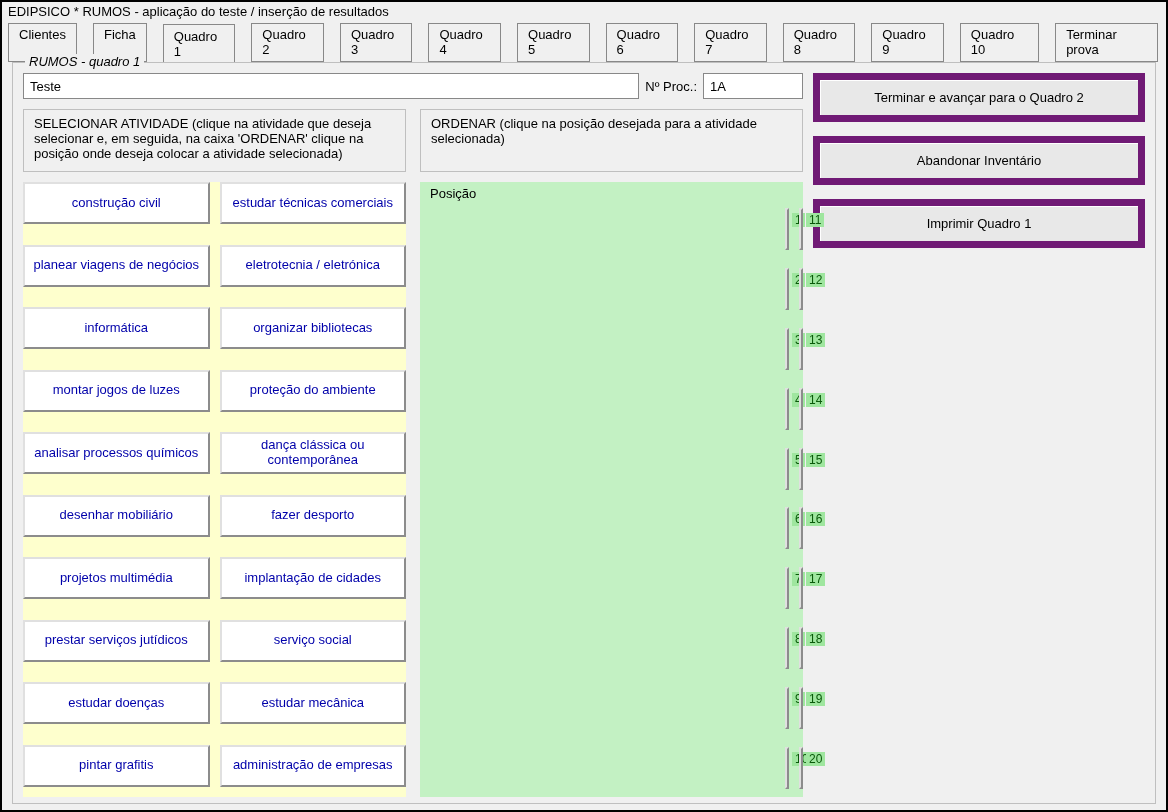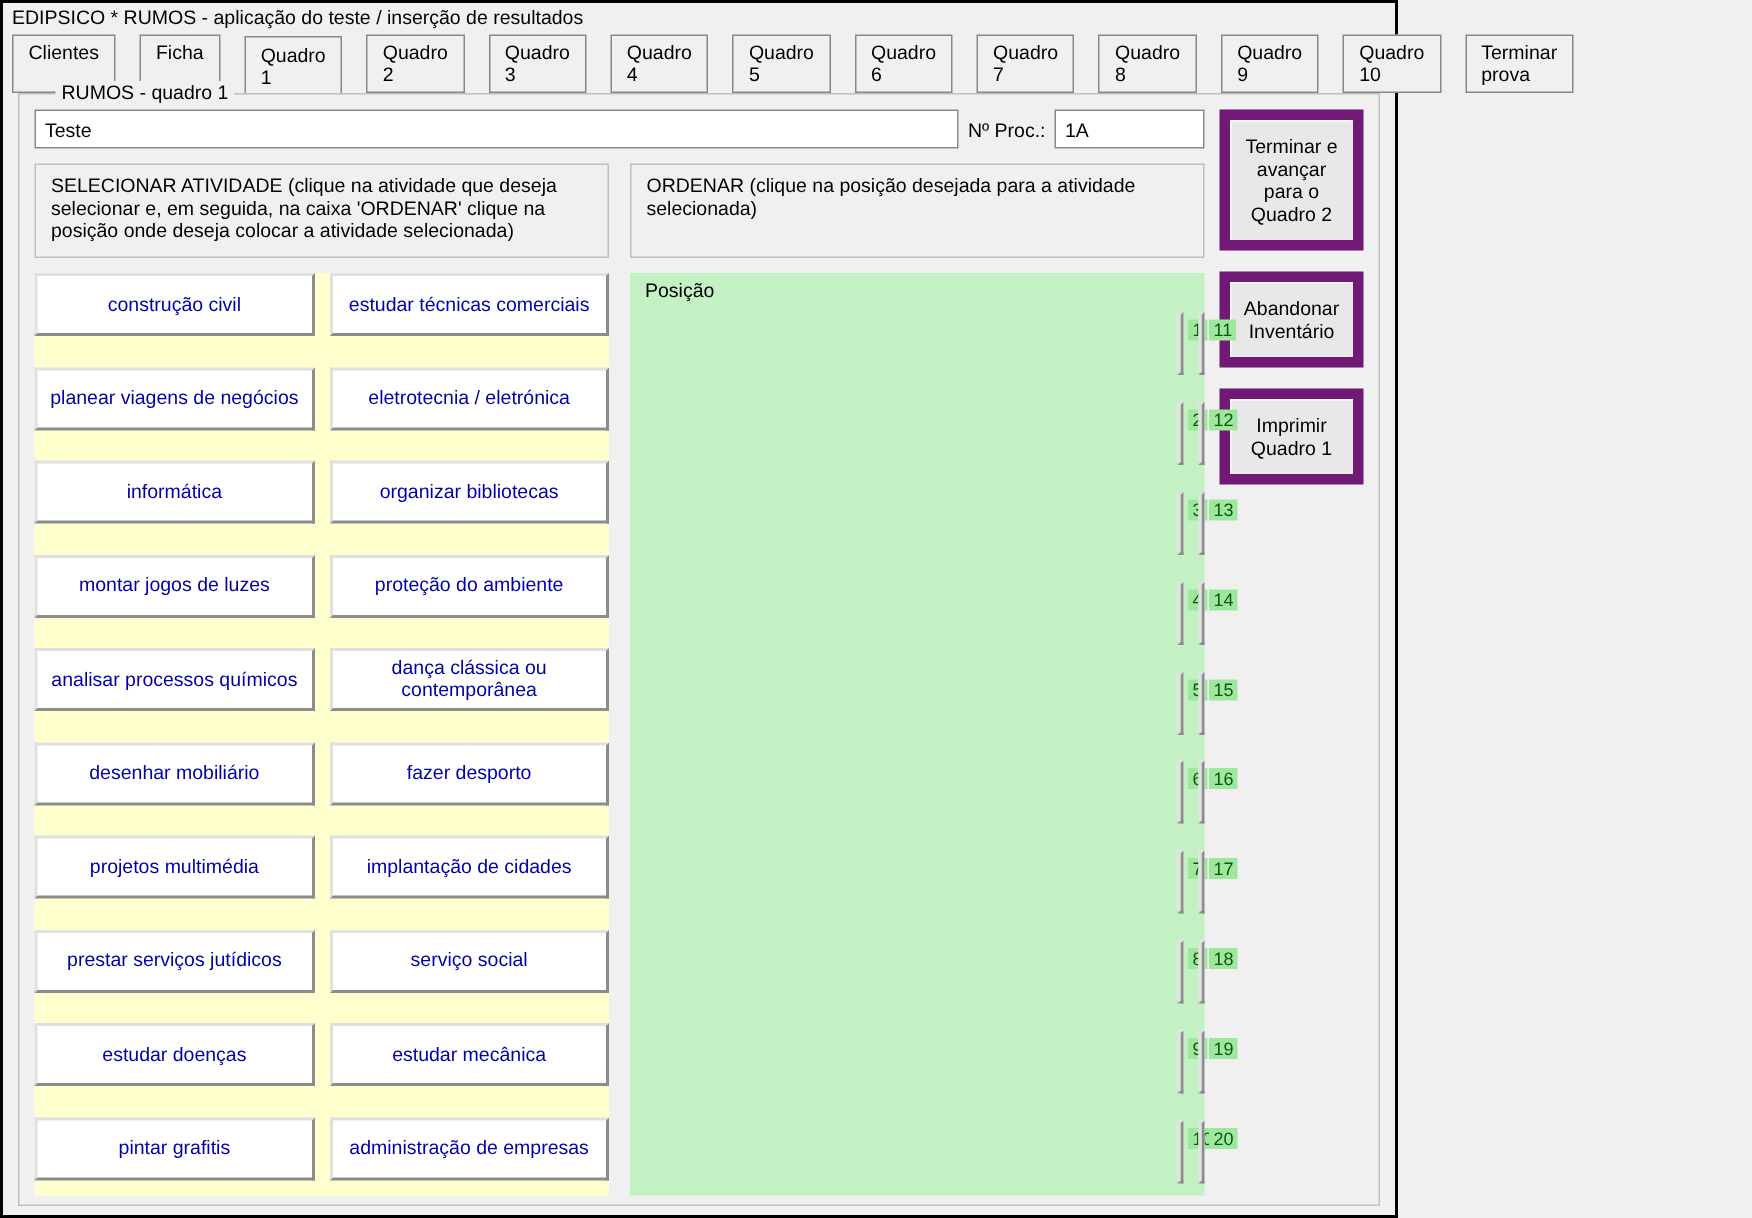--- a/index.html
+++ b/index.html
@@ -4,21 +4,21 @@
 <style>
   * { box-sizing: border-box; }
   body {
     margin: 0;
     font-family: Arial, sans-serif;
     font-size: 13px;
     background: #f0f0f0;
     color: #000;
   }
   .window {
-    width: 932px;
+    width: 1168px;
     height: 812px;
     border: 2px solid #000;
     background: #f0f0f0;
     display: flex;
     flex-direction: column;
   }
   .title-bar {
     padding: 2px 6px 4px 6px;
     font-size: 13px;
   }
@@ -47,24 +47,25 @@
     margin: 0 10px 6px 10px;
     padding: 10px 10px 6px 10px;
     position: relative;
     flex: 1;
     display: flex;
     flex-direction: column;
   }
   .fieldset > .legend {
     position: absolute;
     top: -9px;
-    left: 24px;
+    left: 12px;
     background: #f0f0f0;
     padding: 0 4px;
     font-size: 13px;
+    font-style: italic;
   }
   .top-row {
     display: flex;
     align-items: center;
     gap: 6px;
     margin-bottom: 10px;
   }
   .text-input {
     border: 1px solid #888;
     background: #fff;

